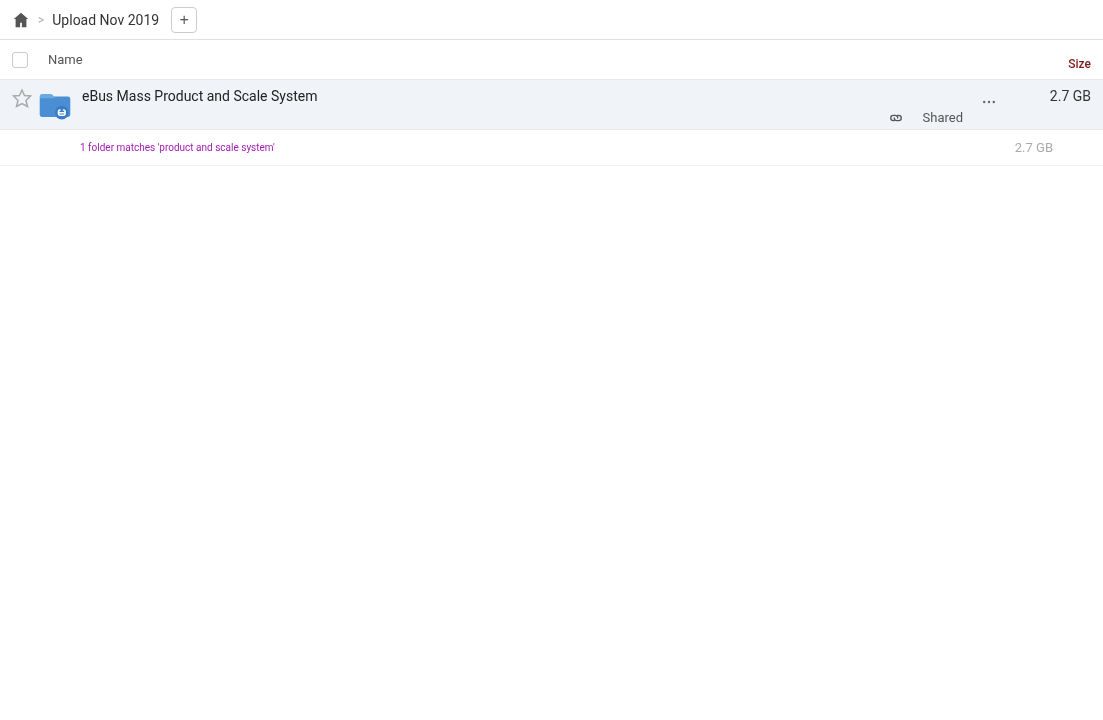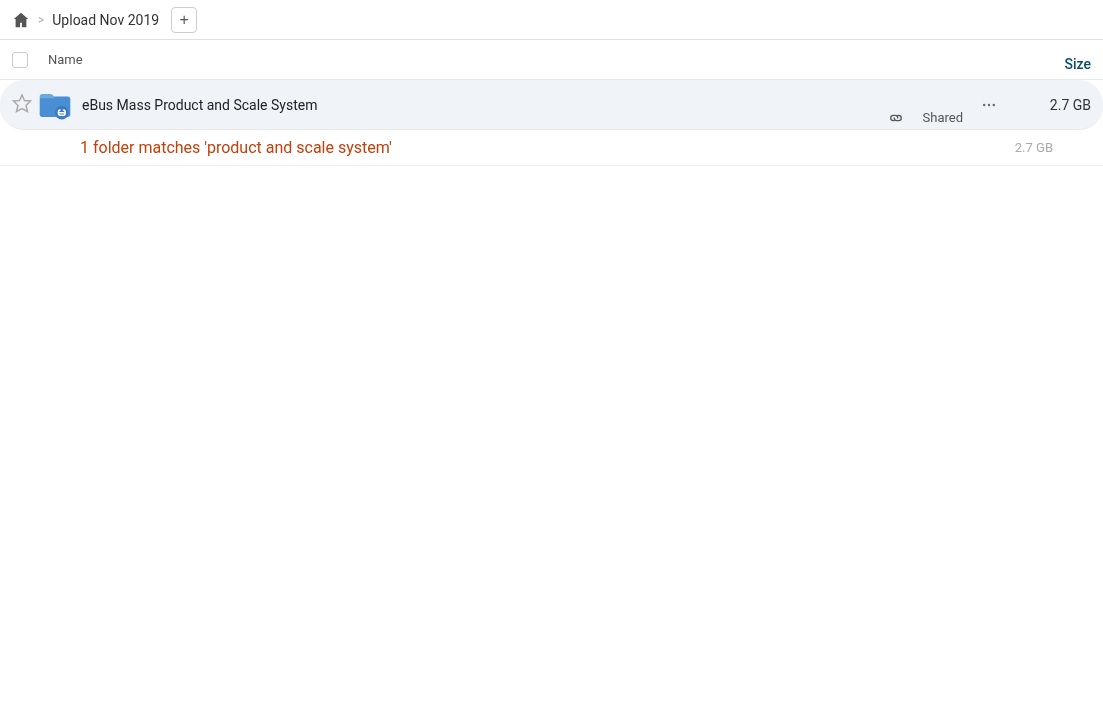--- a/index.html
+++ b/index.html
@@ -84,36 +84,34 @@
     .col-name {
       flex: 1;
       color: #555;
       font-size: 13px;
       font-weight: 400;
     }
 
     .col-size {
       width: 100px;
       text-align: right;
-      color: #0c4a6e;
-      font-size: 14px;
+      color: #7f1d1d;
+      font-size: 12px;
       font-weight: 500;
       margin-top: 9px;
     }
 
     
     .file-row {
       display: flex;
-      align-items: center;
       padding: 8px 12px;
       height: 50px;
       background: #f0f4f8;
       border-bottom: 1px solid #e8e8e8;
       cursor: pointer;
-      border-radius: 24px;
     }
 
     .star-icon {
       width: 20px;
       flex-shrink: 0;
       color: #aaa;
       margin-right: 6px;
       cursor: pointer;
     }
 
@@ -174,22 +172,22 @@
     .match-row {
       display: flex;
       align-items: center;
       padding: 8px 50px 8px 80px;
       height: 36px;
       border-bottom: 1px solid #f0f0f0;
     }
 
     .match-text {
       flex: 1;
-      color: #c2410c;
-      font-size: 16px;
+      color: #a21caf;
+      font-size: 10px;
     }
 
     .match-size {
       width: 80px;
       text-align: right;
       color: #aaa;
       font-size: 13px;
     }
 
     

